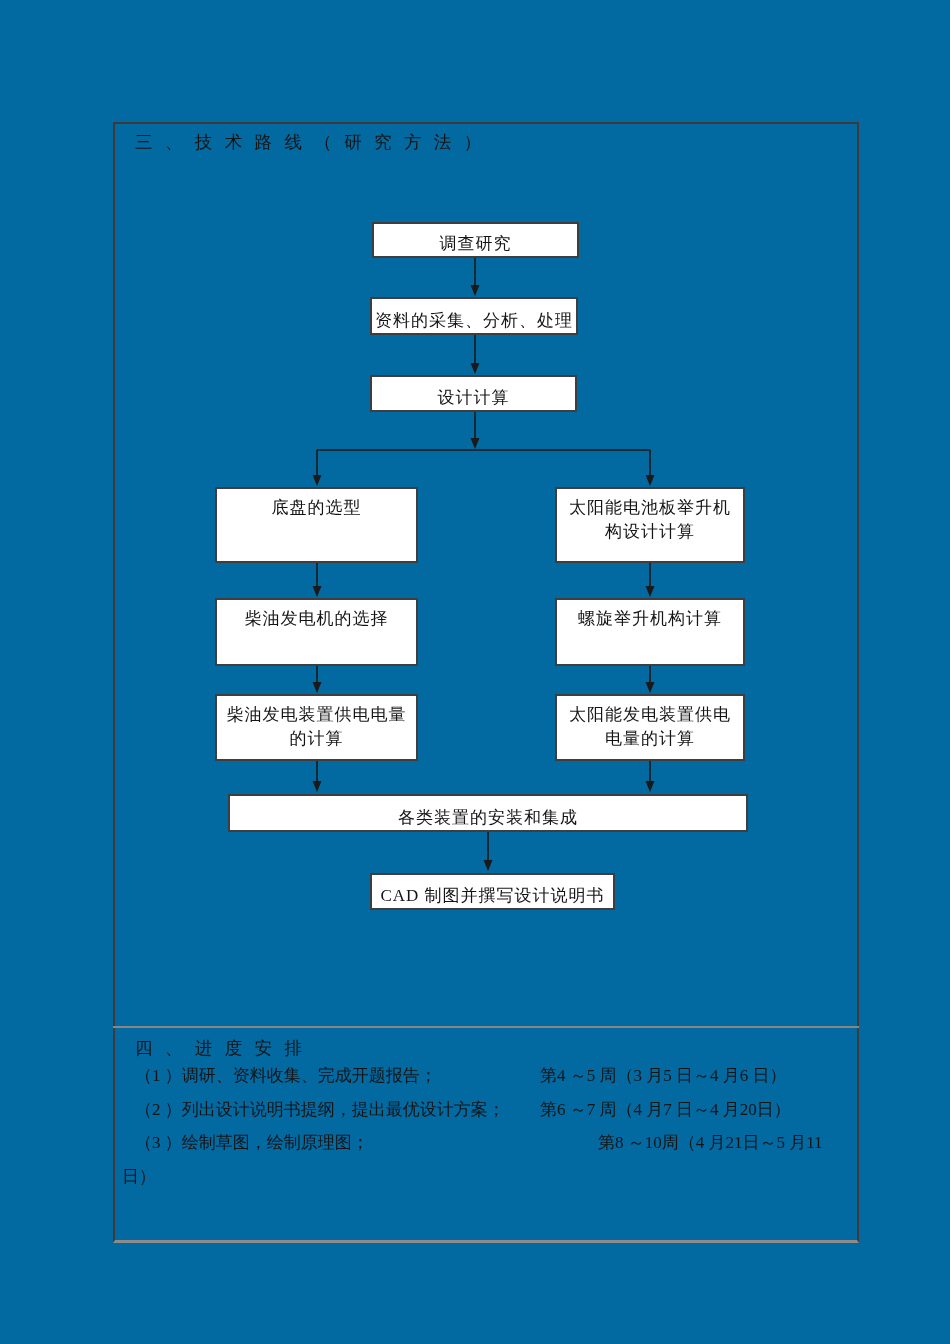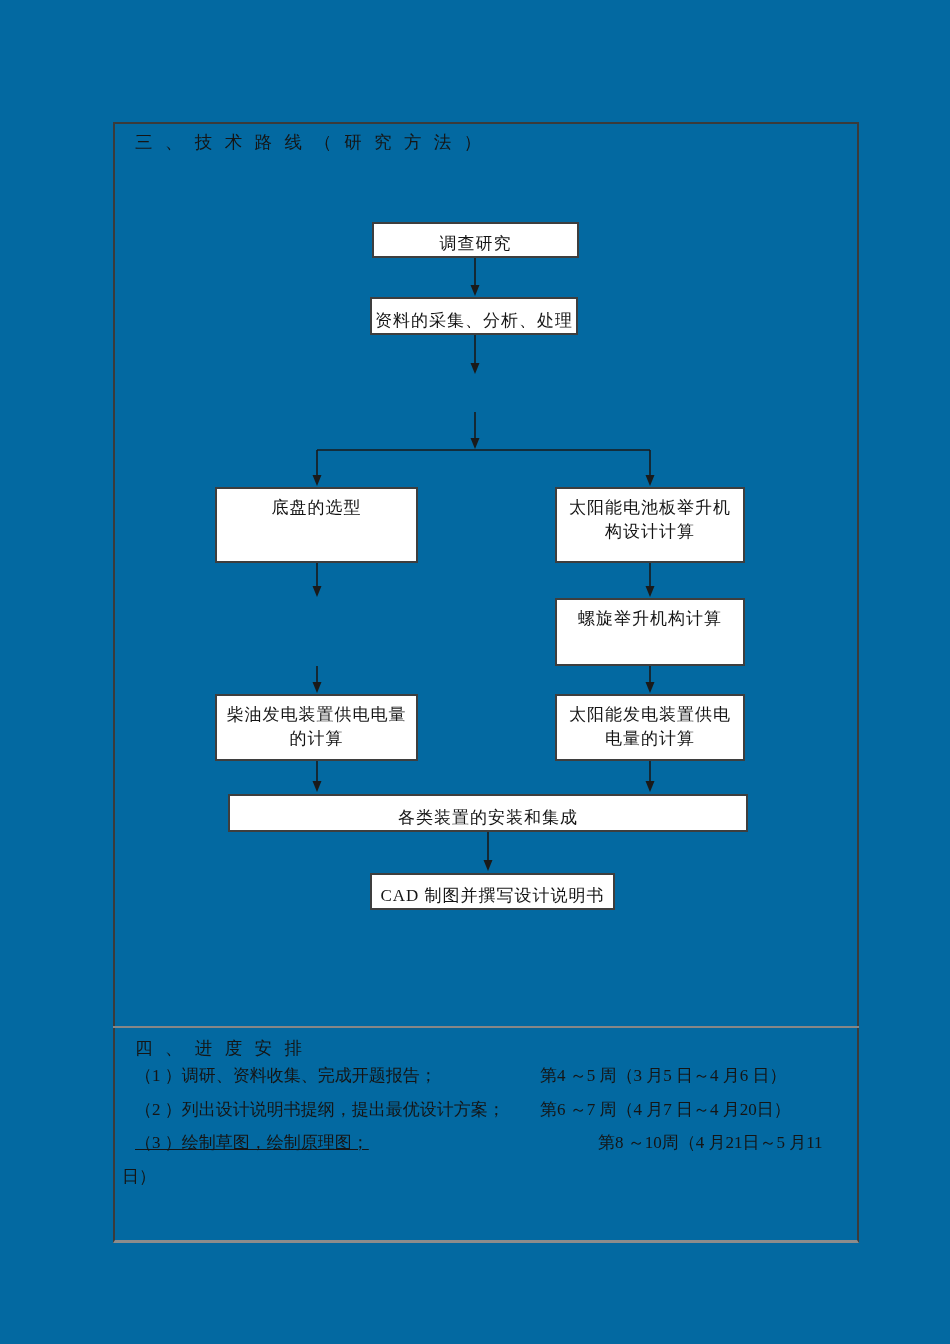--- a/index.html
+++ b/index.html
@@ -123,30 +123,36 @@
   </svg>
 
   <div class="node vcenter" style="left:372px;top:222px;width:207px;height:36px;">
     <span class="nline">调查研究</span>
   </div>
 
   <div class="node vcenter" style="left:370px;top:297px;width:208px;height:38px;">
     <span class="nline">资料的采集、分析、处理</span>
   </div>
 
+  <div class="node vcenter" style="left:370px;top:375px;width:207px;height:37px;">
+    <span class="nline">设计计算</span>
+  </div>
 
   <div class="node talign" style="left:215px;top:487px;width:203px;height:76px;">
     <span class="nline">底盘的选型</span>
   </div>
 
   <div class="node talign" style="left:555px;top:487px;width:190px;height:76px;">
     <span class="nline">太阳能电池板举升机</span>
     <span class="nline">构设计计算</span>
   </div>
 
+  <div class="node talign" style="left:215px;top:598px;width:203px;height:68px;">
+    <span class="nline">柴油发电机的选择</span>
+  </div>
 
   <div class="node talign" style="left:555px;top:598px;width:190px;height:68px;">
     <span class="nline">螺旋举升机构计算</span>
   </div>
 
   <div class="node talign" style="left:215px;top:694px;width:203px;height:67px;">
     <span class="nline">柴油发电装置供电电量</span>
     <span class="nline">的计算</span>
   </div>
 
@@ -164,18 +170,18 @@
   </div>
 
   <div class="heading" style="left:135px;top:1036px;">四 、 进 度 安 排</div>
 
   <span class="sched-line" style="left:135px;top:1064px;text-align:right;">（1 ）调研、资料收集、完成开题报告；</span>
   <span class="sched-line" style="left:540px;top:1064px;">第4 ～5 周（3 月5 日～4 月6 日）</span>
 
   <span class="sched-line" style="left:135px;top:1098px;">（2 ）列出设计说明书提纲，提出最优设计方案；</span>
   <span class="sched-line" style="left:540px;top:1098px;">第6 ～7 周（4 月7 日～4 月20日）</span>
 
-  <span class="sched-line" style="left:135px;top:1131px;text-decoration:underline;">（3 ）绘制草图，绘制原理图；</span>
+  <span class="sched-line" style="left:135px;top:1131px;">（3 ）绘制草图，绘制原理图；</span>
   <span class="sched-line" style="left:598px;top:1131px;">第8 ～10周（4 月21日～5 月11</span>
   <span class="sched-line" style="left:122px;top:1165px;">日）</span>
 
 
 </div>
 
 </body></html>

